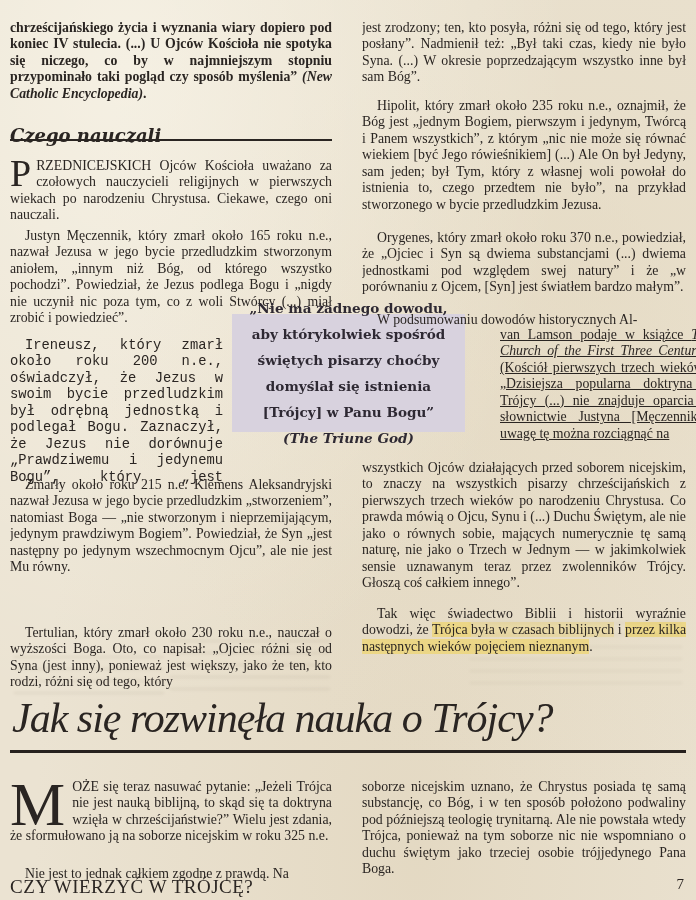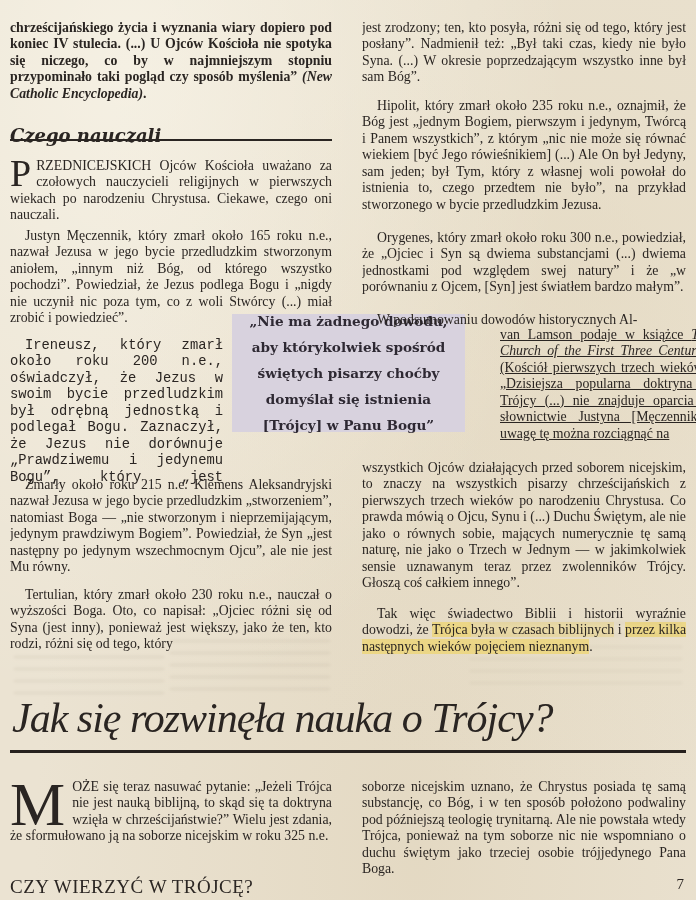--- a/index.html
+++ b/index.html
@@ -94,50 +94,52 @@
   <p class="para" style="left:10px;top:144px;width:322px;max-height:70px;">
     <span class="dropcap2">P</span><span><span>RZEDNICEJSKICH Ojców Kościoła uważano za czołowych nauczycieli religijnych w pierwszych wiekach po narodzeniu Chrystusa. Ciekawe, czego oni nauczali.</span></span>
   </p>
 
   <p class="para indent" style="left:10px;top:214px;width:322px;max-height:98px;"><span>Justyn Męczennik, który zmarł około 165 roku n.e., nazwał Jezusa w jego bycie przedludzkim stworzonym aniołem, „innym niż Bóg, od którego wszystko pochodzi”. Powiedział, że Jezus podlega Bogu i „nigdy nie uczynił nic poza tym, co z woli Stwórcy (...) miał zrobić i powiedzieć”.</span></p>
 
   <p class="para indent" style="left:10px;top:324px;width:213px;max-height:148px;font-family:Liberation Mono, monospace;"><span>Ireneusz, który zmarł około roku 200 n.e., oświadczył, że Jezus w swoim bycie przedludzkim był odrębną jednostką i podlegał Bogu. Zaznaczył, że Jezus nie dorównuje „Prawdziwemu i jedynemu Bogu”, który „jest najwyższy nad wszystkimi i poza Nim nie ma żadnego innego”.</span></p>
 
   <p class="para indent" style="left:10px;top:463px;width:322px;max-height:118px;"><span>Zmarły około roku 215 n.e. Klemens Aleksandryjski nazwał Jezusa w jego bycie przedludzkim „stworzeniem”, natomiast Boga — „nie stworzonym i nieprzemijającym, jedynym prawdziwym Bogiem”. Powiedział, że Syn „jest następny po jedynym wszechmocnym Ojcu”, ale nie jest Mu równy.</span></p>
 
-  <p class="para indent" style="left:10px;top:573px;width:322px;max-height:68px;font-family:Liberation Serif, serif;"><span>Tertulian, który zmarł około 230 roku n.e., nauczał o wyższości Boga. Oto, co napisał: „Ojciec różni się od Syna (jest inny), ponieważ jest większy, jako że ten, kto rodzi, różni się od tego, który</span></p>
+  <p class="para indent" style="left:10px;top:611px;width:322px;max-height:68px;font-family:Liberation Serif, serif;"><span>Tertulian, który zmarł około 230 roku n.e., nauczał o wyższości Boga. Oto, co napisał: „Ojciec różni się od Syna (jest inny), ponieważ jest większy, jako że ten, kto rodzi, różni się od tego, który</span></p>
 
   <div class="pullquote">
     <div>„Nie ma żadnego dowodu, aby którykolwiek spośród świętych pisarzy choćby domyślał się istnienia [Trójcy] w Panu Bogu”</div>
+    <div class="src">(The Triune God)</div>
   </div>
 
   <p class="para" style="left:362px;top:6px;width:324px;max-height:72px;"><span>jest zrodzony; ten, kto posyła, różni się od tego, który jest posłany”. Nadmienił też: „Był taki czas, kiedy nie było Syna. (...) W okresie poprzedzającym wszystko inne był sam Bóg”.</span></p>
 
   <p class="para indent" style="left:362px;top:84px;width:324px;max-height:132px;"><span>Hipolit, który zmarł około 235 roku n.e., oznajmił, że Bóg jest „jednym Bogiem, pierwszym i jedynym, Twórcą i Panem wszystkich”, z którym „nic nie może się równać wiekiem [być Jego rówieśnikiem] (...) Ale On był Jedyny, sam jeden; był Tym, który z własnej woli powołał do istnienia to, czego przedtem nie było”, na przykład stworzonego w bycie przedludzkim Jezusa.</span></p>
 
-  <p class="para indent" style="left:362px;top:216px;width:324px;max-height:82px;"><span>Orygenes, który zmarł około roku 300 n.e., powiedział, że „Ojciec i Syn są dwiema substancjami (...) dwiema jednostkami pod względem swej natury” i że „w porównaniu z Ojcem, [Syn] jest światłem bardzo małym”.</span></p>
+  <p class="para indent" style="left:362px;top:216px;width:324px;max-height:82px;"><span>Orygenes, który zmarł około roku 370 n.e., powiedział, że „Ojciec i Syn są dwiema substancjami (...) dwiema jednostkami pod względem swej natury” i że „w porównaniu z Ojcem, [Syn] jest światłem bardzo małym”.</span></p>
 
   <p class="para indent" style="left:362px;top:298px;width:324px;max-height:17px;"><span>W podsumowaniu dowodów historycznych Al-</span></p>
 
   <p class="para" style="left:500px;top:313px;width:212px;max-height:134px;text-decoration:underline;"><span>van Lamson podaje w książce </span><span class="seg-i">The Church of the First Three Centuries</span><span> (Kościół pierwszych trzech wieków): „Dzisiejsza popularna doktryna o Trójcy (...) nie znajduje oparcia w słownictwie Justyna [Męczennika]; uwagę tę można rozciągnąć na</span></p>
 
   <p class="para" style="left:362px;top:446px;width:324px;max-height:146px;"><span>wszystkich Ojców działających przed soborem nicejskim, to znaczy na wszystkich pisarzy chrześcijańskich z pierwszych trzech wieków po narodzeniu Chrystusa. Co prawda mówią o Ojcu, Synu i (...) Duchu Świętym, ale nie jako o równych sobie, mających numerycznie tę samą naturę, nie jako o Trzech w Jednym — w jakimkolwiek sensie uznawanym teraz przez zwolenników Trójcy. Głoszą coś całkiem innego”.</span></p>
 
   <p class="para indent" style="left:362px;top:592px;width:324px;max-height:68px;"><span>Tak więc świadectwo Biblii i historii wyraźnie dowodzi, że </span><span class="seg-hl">Trójca </span><span class="seg-hl2">była w czasach biblijnych</span><span> i </span><span class="seg-hl">przez kilka następnych wieków pojęciem nieznanym</span><span>.</span></p>
 
   <div class="ghost" style="left:14px;top:656px;width:150px;height:42px;"></div>
   <div class="ghost" style="left:170px;top:640px;width:160px;height:58px;"></div>
   <div class="ghost" style="left:470px;top:622px;width:212px;height:70px;opacity:0.4;"></div>
 
   <h1 class="bigheading">Jak się rozwinęła nauka o Trójcy?</h1>
   <div class="headrule"></div>
 
   <p class="para" style="left:10px;top:765px;width:322px;max-height:86px;">
     <span class="dropcap3">M</span><span><span>OŻE się teraz nasuwać pytanie: „Jeżeli Trójca nie jest nauką biblijną, to skąd się ta doktryna wzięła w chrześcijaństwie?” Wielu jest zdania, że sformułowano ją na soborze nicejskim w roku 325 n.e.</span></span>
   </p>
 
+  <p class="para indent" style="left:10px;top:852px;width:322px;max-height:17px;"><span>Nie jest to jednak całkiem zgodne z prawdą. Na</span></p>
 
   <p class="para" style="left:362px;top:765px;width:324px;max-height:100px;"><span>soborze nicejskim uznano, że Chrystus posiada tę samą substancję, co Bóg, i w ten sposób położono podwaliny pod późniejszą teologię trynitarną. Ale nie powstała wtedy Trójca, ponieważ na tym soborze nic nie wspomniano o duchu świętym jako trzeciej osobie trójjedynego Pana Boga.</span></p>
 
   <div class="footer-title">CZY WIERZYĆ W TRÓJCĘ?</div>
   <div class="footer-page">7</div>
 
 </div>
 
 </body></html>

